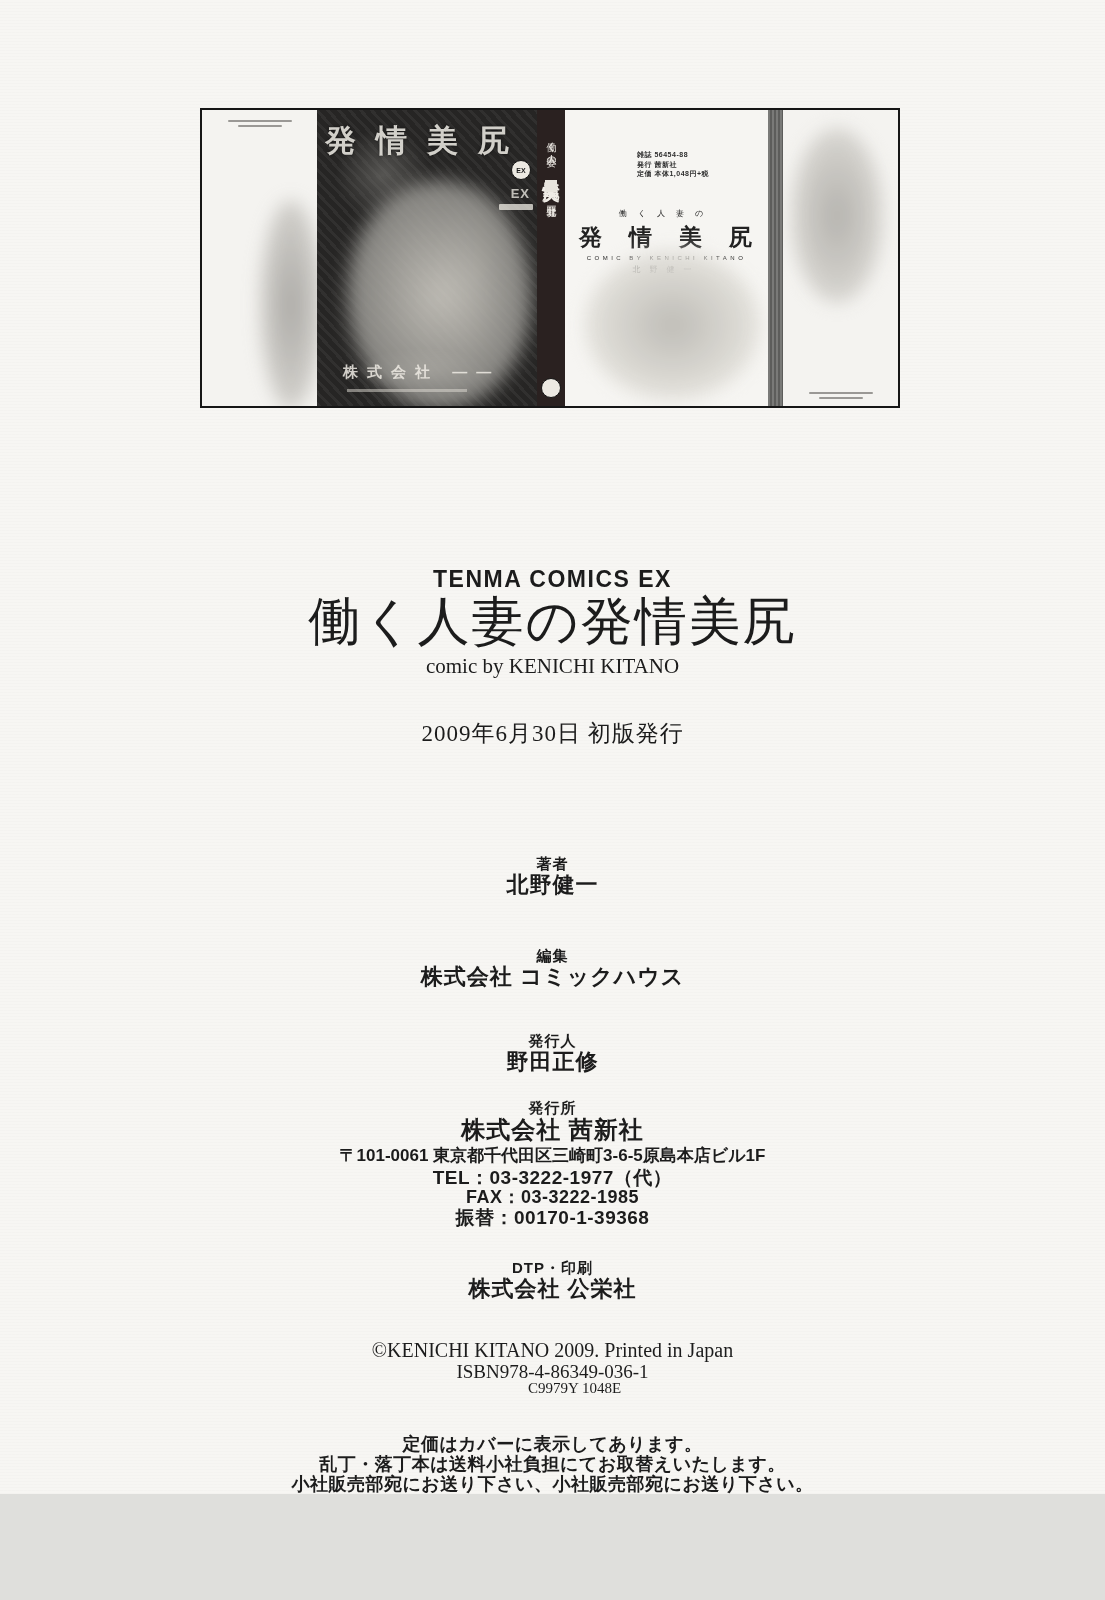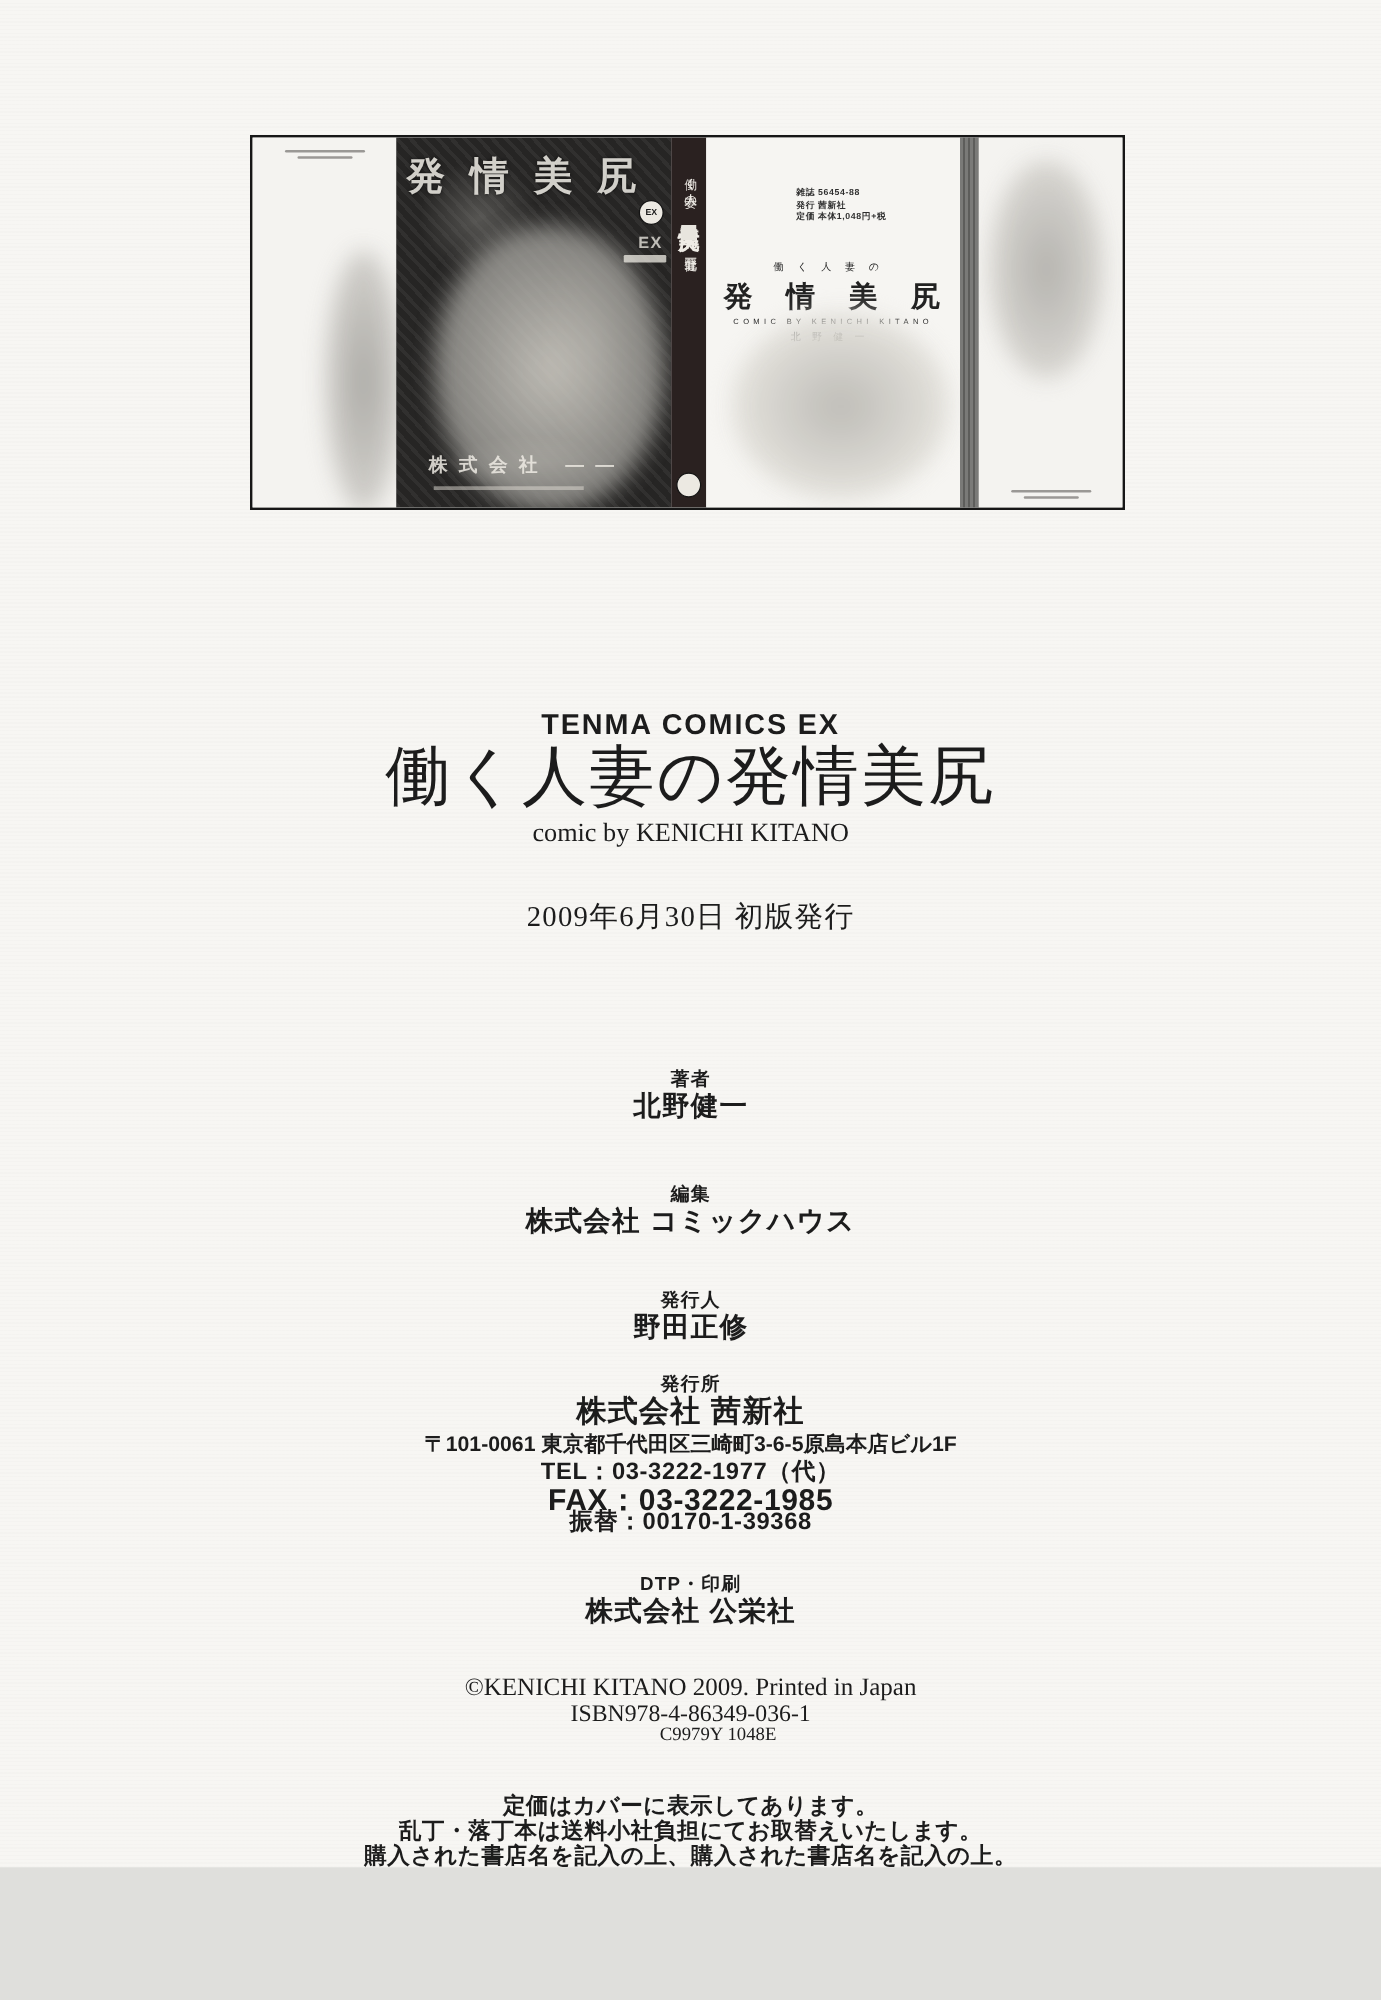--- a/index.html
+++ b/index.html
@@ -18,21 +18,21 @@
   .byline-line{top:654px;font-size:21px;}
   .edition-line{top:721px;font-size:23px;letter-spacing:1px;}
   .lbl{font-size:15px;font-weight:600;letter-spacing:1px;}
   .val{font-size:22px;font-weight:700;letter-spacing:1px;}
   .t-author-l{top:855px;} .t-author-v{top:872px;}
   .t-edit-l{top:947px;}   .t-edit-v{top:964px;}
   .t-pub-l{top:1032px;}   .t-pub-v{top:1049px;}
   .t-house-l{top:1099px;} .t-house-v{top:1116px;font-size:24px;}
   .t-addr{top:1146px;font-size:17px;font-weight:600;}
   .t-tel{top:1167px;font-size:19px;font-weight:600;letter-spacing:.5px;}
-  .t-fax{top:1187px;font-size:24px;font-weight:600;letter-spacing:.5px;}
+  .t-fax{top:1187px;font-size:18px;font-weight:600;letter-spacing:.5px;}
   .t-post{top:1207px;font-size:19px;font-weight:600;letter-spacing:.5px;}
   .t-dtp-l{top:1259px;}   .t-dtp-v{top:1276px;}
   .t-copy{top:1339px;font-size:20px;}
   .t-isbn{top:1361px;font-size:19px;}
   .t-code{top:1380px;font-size:15px;padding-left:22px;}
   .t-note1{top:1434px;} .t-note2{top:1454px;} .t-note3{top:1474px;}
   .note{font-size:18px;font-weight:600;letter-spacing:.5px;}
 
   
   .strip{
@@ -184,15 +184,15 @@
 
   <div class="cline lbl t-dtp-l">DTP・印刷</div>
   <div class="cline val t-dtp-v">株式会社 公栄社</div>
 
   <div class="cline serif t-copy">©KENICHI KITANO 2009. Printed in Japan</div>
   <div class="cline serif t-isbn">ISBN978-4-86349-036-1</div>
   <div class="cline serif t-code">C9979Y 1048E</div>
 
   <div class="cline note t-note1">定価はカバーに表示してあります。</div>
   <div class="cline note t-note2">乱丁・落丁本は送料小社負担にてお取替えいたします。</div>
-  <div class="cline note t-note3">購入された書店名を記入の上、購入された書店名を記入の上。</div>
+  <div class="cline note t-note3">小社販売部宛にお送り下さい、小社販売部宛にお送り下さい。</div>
 
 </div>
 
 </body></html>

